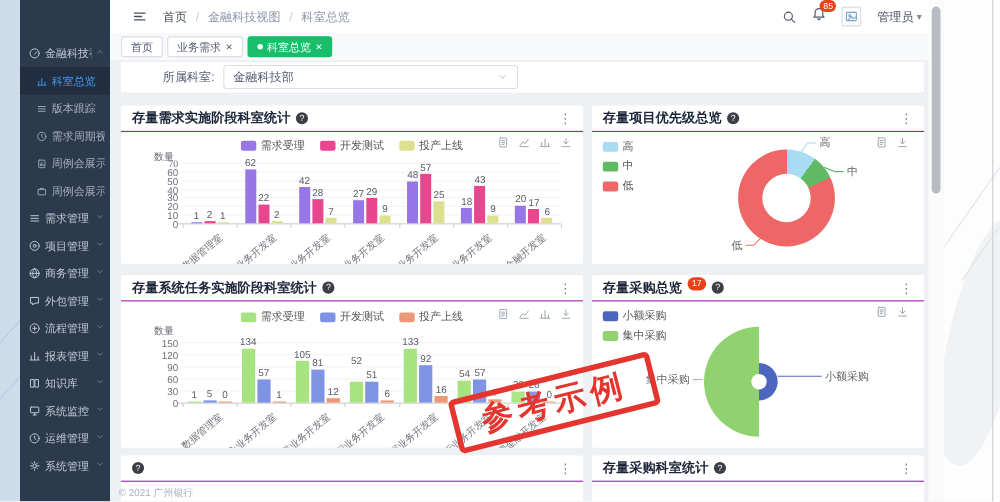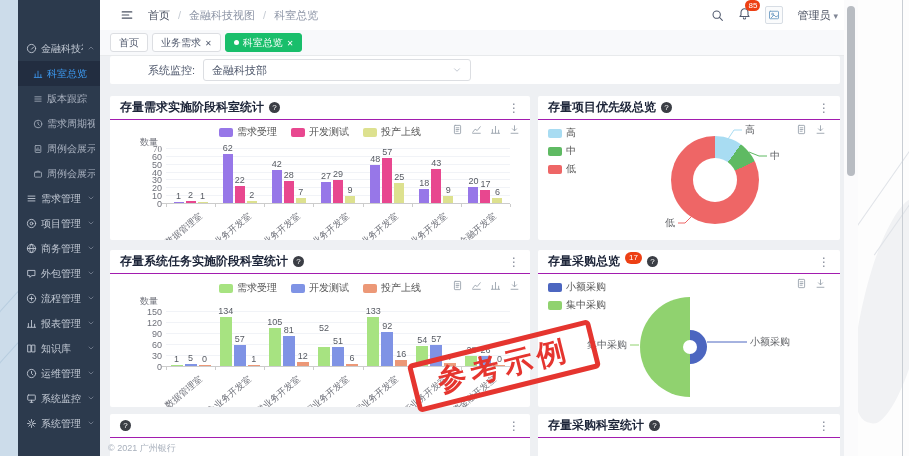--- a/index.html
+++ b/index.html
@@ -269,39 +269,39 @@
           <span class="lbl">知识库</span>
           <span class="chev"><span class="svgic">
               <svg width="8" height="8" viewBox="0 0 16 16" fill="none" stroke="currentColor" stroke-width="1.3" stroke-linecap="round" stroke-linejoin="round">
                 <path d="M4 6l4 4 4-4"></path>
               </svg>
             </span></span>
         </div>
         <div class="side-row group">
           <span class="svgic">
             <svg width="11" height="11" viewBox="0 0 16 16" fill="none" stroke="currentColor" stroke-width="1.3" stroke-linecap="round" stroke-linejoin="round">
+              <rect x="2.5" y="3" width="11" height="7.5" rx="1"></rect>
+              <path d="M6 13.5h4M8 10.5v3"></path>
+            </svg>
+          </span>
+          <span class="lbl">系统监控</span>
+          <span class="chev"><span class="svgic">
+              <svg width="8" height="8" viewBox="0 0 16 16" fill="none" stroke="currentColor" stroke-width="1.3" stroke-linecap="round" stroke-linejoin="round">
+                <path d="M4 6l4 4 4-4"></path>
+              </svg>
+            </span></span>
+        </div>
+        <div class="side-row group">
+          <span class="svgic">
+            <svg width="11" height="11" viewBox="0 0 16 16" fill="none" stroke="currentColor" stroke-width="1.3" stroke-linecap="round" stroke-linejoin="round">
               <circle cx="8" cy="8" r="6"></circle>
               <path d="M8 5v3l2 2"></path>
             </svg>
           </span>
           <span class="lbl">运维管理</span>
-          <span class="chev"><span class="svgic">
-              <svg width="8" height="8" viewBox="0 0 16 16" fill="none" stroke="currentColor" stroke-width="1.3" stroke-linecap="round" stroke-linejoin="round">
-                <path d="M4 6l4 4 4-4"></path>
-              </svg>
-            </span></span>
-        </div>
-        <div class="side-row group">
-          <span class="svgic">
-            <svg width="11" height="11" viewBox="0 0 16 16" fill="none" stroke="currentColor" stroke-width="1.3" stroke-linecap="round" stroke-linejoin="round">
-              <rect x="2.5" y="3" width="11" height="7.5" rx="1"></rect>
-              <path d="M6 13.5h4M8 10.5v3"></path>
-            </svg>
-          </span>
-          <span class="lbl">系统监控</span>
           <span class="chev"><span class="svgic">
               <svg width="8" height="8" viewBox="0 0 16 16" fill="none" stroke="currentColor" stroke-width="1.3" stroke-linecap="round" stroke-linejoin="round">
                 <path d="M4 6l4 4 4-4"></path>
               </svg>
             </span></span>
         </div>
         <div class="side-row group">
           <span class="svgic">
             <svg width="11" height="11" viewBox="0 0 16 16" fill="none" stroke="currentColor" stroke-width="1.3" stroke-linecap="round" stroke-linejoin="round">
               <circle cx="8" cy="8" r="2.4"></circle>
@@ -376,21 +376,21 @@
         <span class="tab-close"></span>
       </div>
       <div class="tab active">
         <span class="dot"></span>
         <span>科室总览</span>
         <span class="tab-close"></span>
       </div>
     </div>
 
   <div class="filter-card">
-    <span class="filter-label">系统监控:</span>
+    <span class="filter-label">所属科室:</span>
     <div class="select">
       <span>金融科技部</span>
       <span class="chev svgic" id="selChev">
           <span class="svgic">
             <svg width="10" height="10" viewBox="0 0 16 16" fill="none" stroke="currentColor" stroke-width="1.3" stroke-linecap="round" stroke-linejoin="round">
               <path d="M4 6l4 4 4-4"></path>
             </svg>
           </span>
         </span>
     </div>

